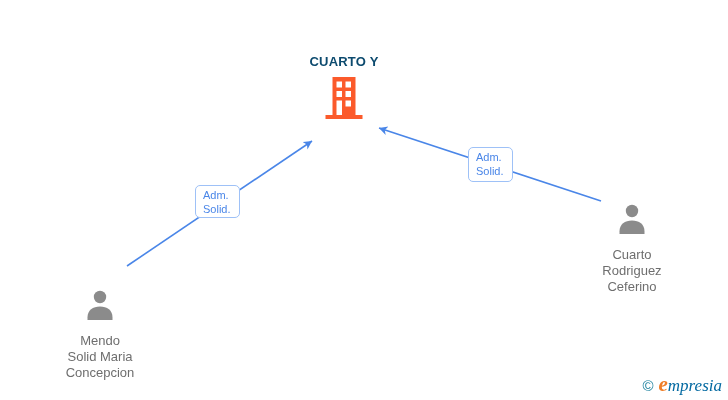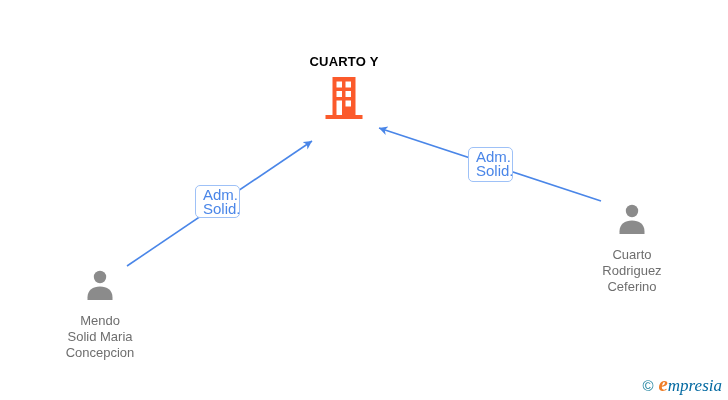--- a/index.html
+++ b/index.html
@@ -28,44 +28,44 @@
     display: flex;
     flex-direction: column;
     align-items: center;
     cursor: pointer;
   }
   .company-node { left: 254px; top: 54px; width: 180px; }
   .company-title {
     text-align: center;
     font-size: 13px;
     font-weight: bold;
-    color: #000000;
+    color: #0c4a6e;
     line-height: 16px;
     letter-spacing: 0.2px;
   }
   .title-line { white-space: pre; }
   .building-svg { margin-top: 7px; display: block; }
-  .person-node-left  { left: 30px;  top: 270px; width: 140px; }
+  .person-node-left  { left: 30px;  top: 290px; width: 140px; }
   .person-node-right { left: 562px; top: 204px; width: 140px; }
   .person-name {
     margin-top: 13px;
     text-align: center;
     font-size: 13px;
     color: #6e6e6e;
     line-height: 16px;
   }
   .rel-label {
     position: absolute;
     z-index: 3;
     width: 45px;
     background: #ffffff;
     border: 1.5px solid #9ec1f7;
     border-radius: 5px;
     color: #4a86e8;
-    font-size: 15px;
+    font-size: 11px;
     line-height: 14px;
     padding: 2px 0 2px 7px;
   }
   .rel-label-left  { left: 195px; top: 185px; height: 33px; }
   .rel-label-right { left: 468px; top: 147px; height: 35px; }
   .watermark {
     position: absolute;
     right: 6px;
     bottom: 3px;
     z-index: 2;

